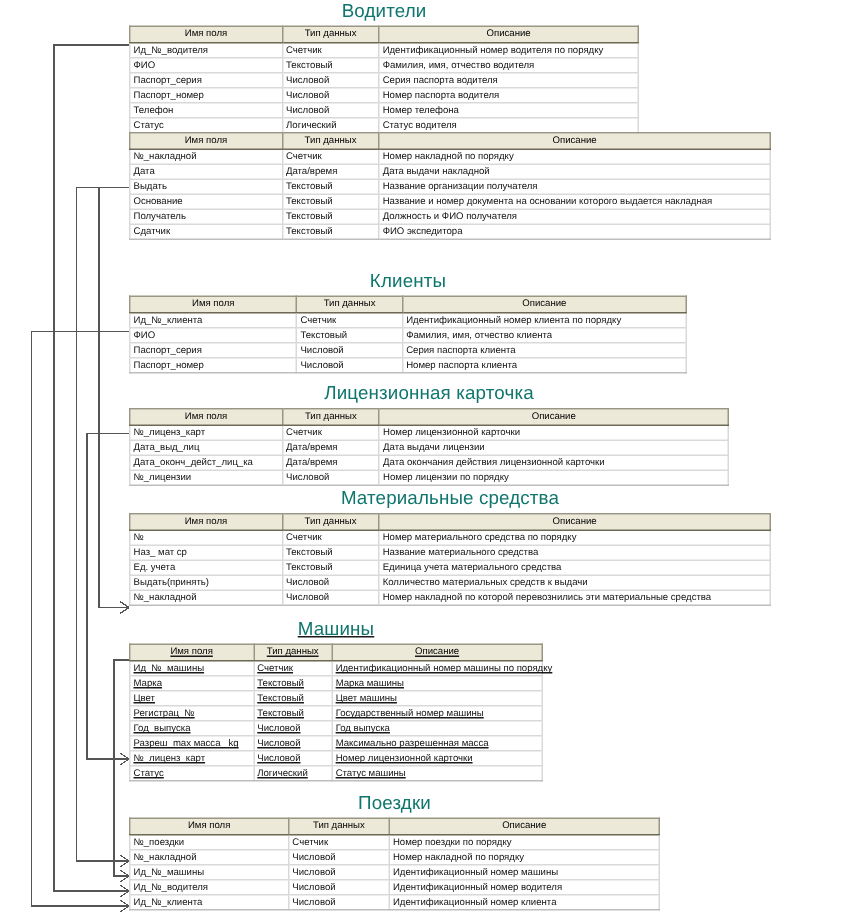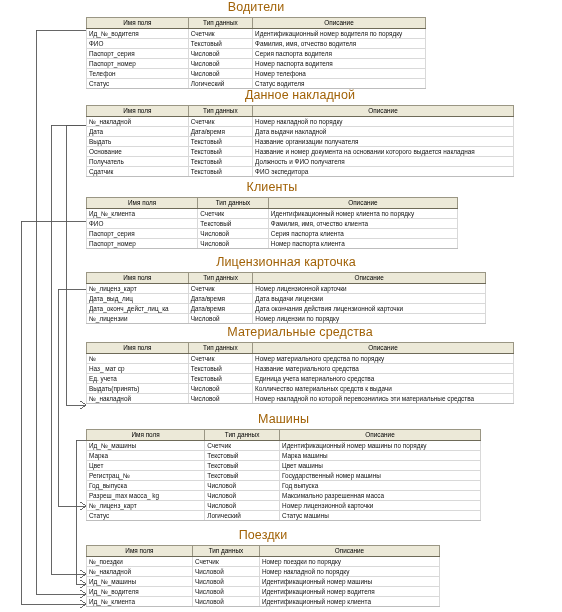--- a/index.html
+++ b/index.html
@@ -16,21 +16,21 @@
   .connectors{
     position:absolute;left:0;top:0;width:562px;height:612px;
     pointer-events:none;
   }
 
   .entity{position:absolute;}
   .entity-title{
     text-align:center;
     font-size:12.5px;
     font-weight:normal;
-    color:#a16207;
+    color:#0f766e;
     line-height:14px;
     margin:0 0 3px 0;
     letter-spacing:0.1px;
   }
   table.fields{
     border-collapse:collapse;
     table-layout:fixed;
     width:100%;
     font-size:6.4px;
     background:#fff;
@@ -136,21 +136,20 @@
         <tr>
             <td class="c-name">Статус</td>
             <td>Логический</td>
             <td>Статус водителя</td>
           </tr>
       </tbody>
     </table>
   </div>
 
   <div class="entity" style="left:86px; top:88px; width:428px;">
-    <div class="entity-title">Данное накладной</div>
     <table class="fields">
       <colgroup>
           <col style="width:23.8%">
           <col style="width:15.1%">
           <col style="width:61.1%">
         </colgroup>
       <thead>
           <tr>
         <th>Имя поля</th>
         <th>Тип данных</th>
@@ -310,21 +309,21 @@
           </tr>
         <tr>
             <td class="c-name">№_лицензии</td>
             <td>Числовой</td>
             <td>Номер лицензии по порядку</td>
           </tr>
       </tbody>
     </table>
   </div>
 
-  <div class="entity" style="left:86px; top:412px; width:395px;">
+  <div class="entity" style="left:86px; top:412px; width:276px;text-decoration:underline;">
     <div class="entity-title">Машины</div>
     <table class="fields">
       <colgroup>
           <col style="width:30%">
           <col style="width:19%">
           <col style="width:51%">
         </colgroup>
       <thead>
           <tr>
         <th>Имя поля</th>

